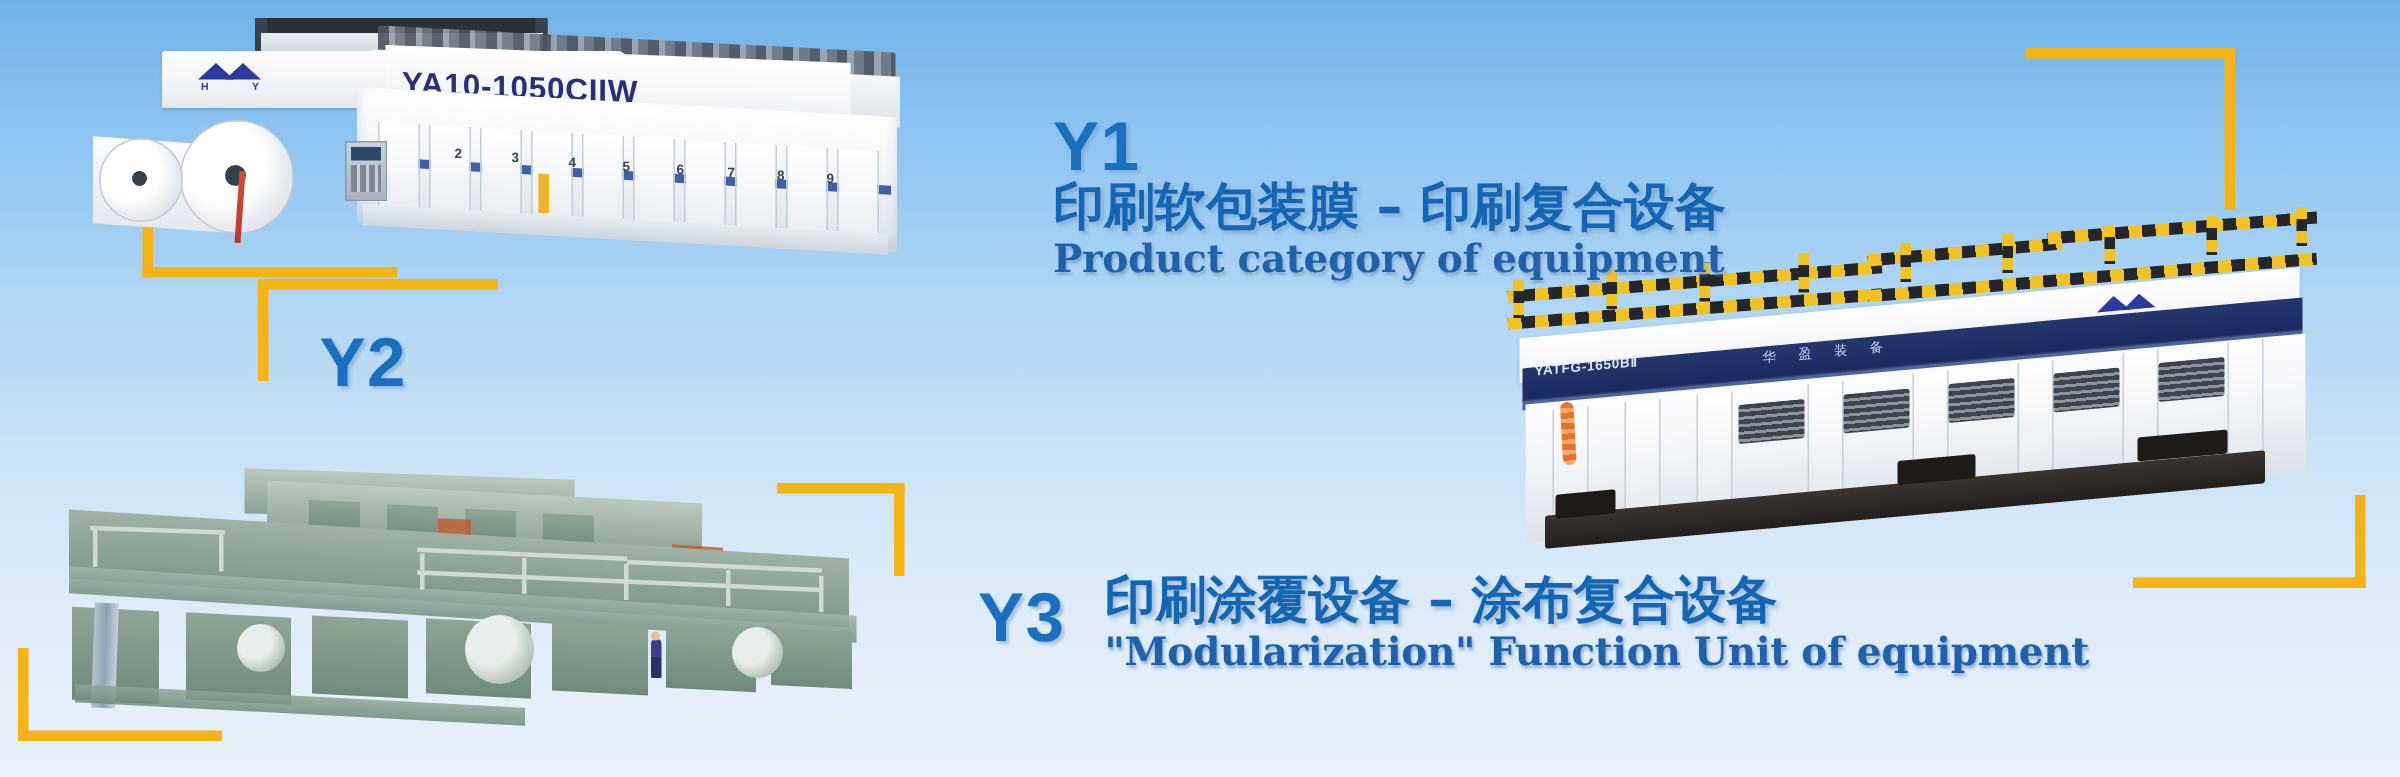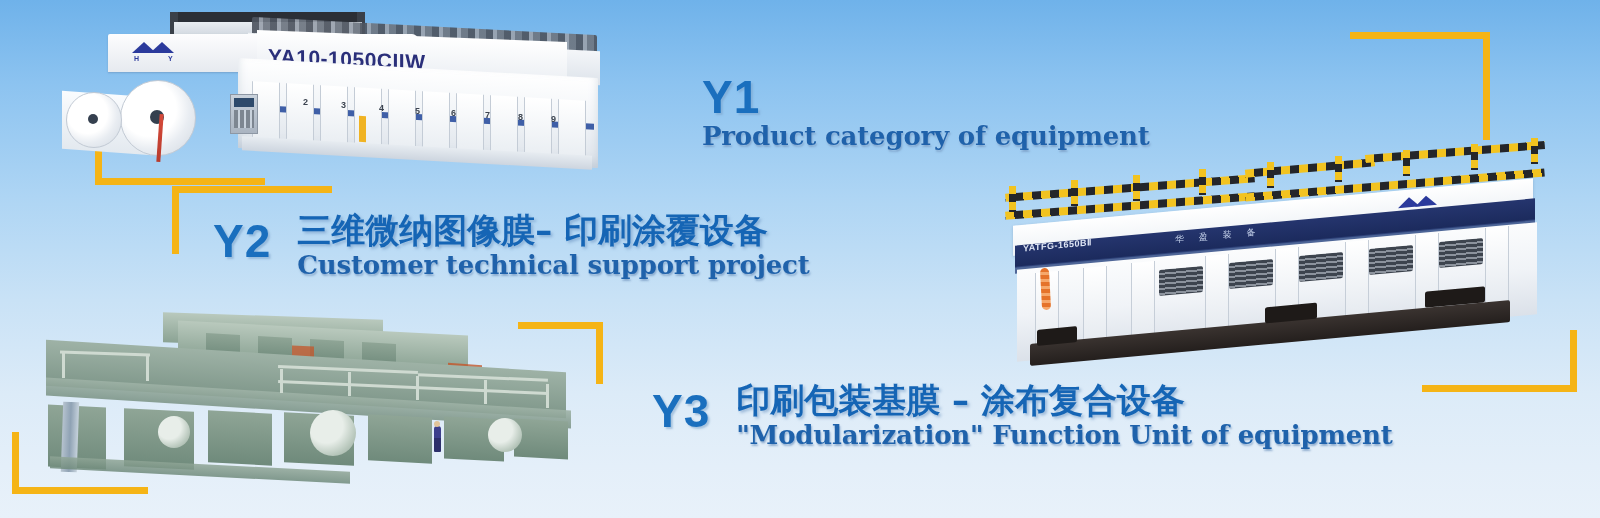--- a/index.html
+++ b/index.html
@@ -354,33 +354,30 @@
 
     <div class="person" style="left:406px;top:120px;"></div>
     <div class="personh" style="left:406px;top:115px;"></div>
 
     <div class="blk" style="left:22px;top:158px;width:300px;height:12px;transform:skewY(3deg);opacity:.85;"></div>
   </div>
 
   <div class="row" style="left:702px;top:68px;flex-direction:column;">
     <div class="ycode" style="font-size:46px;margin-right:26px;margin-top:6px;">Y1</div>
     <div class="txtcol">
+      <div class="cn" style="font-size:34px;">印刷软包装膜 – 印刷复合设备</div>
       <div class="en" style="font-size:26px;margin-top:2px;">Product category of equipment</div>
     </div>
   </div>
 
   <div class="row" style="left:213px;top:212px;">
     <div class="ycode" style="font-size:46px;margin-right:26px;margin-top:6px;">Y2</div>
-    <div class="txtcol">
-      <div class="cn" style="font-size:34px;">三维微纳图像膜– 印刷涂覆设备</div>
-      <div class="en" style="font-size:26px;margin-top:2px;">Customer technical support project</div>
-    </div>
   </div>
 
   <div class="row" style="left:652px;top:382px;">
     <div class="ycode" style="font-size:46px;margin-right:26px;margin-top:6px;">Y3</div>
     <div class="txtcol">
-      <div class="cn" style="font-size:34px;">印刷包装基膜 –  涂布复合设备</div>
+      <div class="cn" style="font-size:34px;">印刷涂覆设备 –  涂布复合设备</div>
       <div class="en" style="font-size:26px;margin-top:2px;">"Modularization" Function Unit of equipment</div>
     </div>
   </div>
 
 </div>
 
 </body></html>

